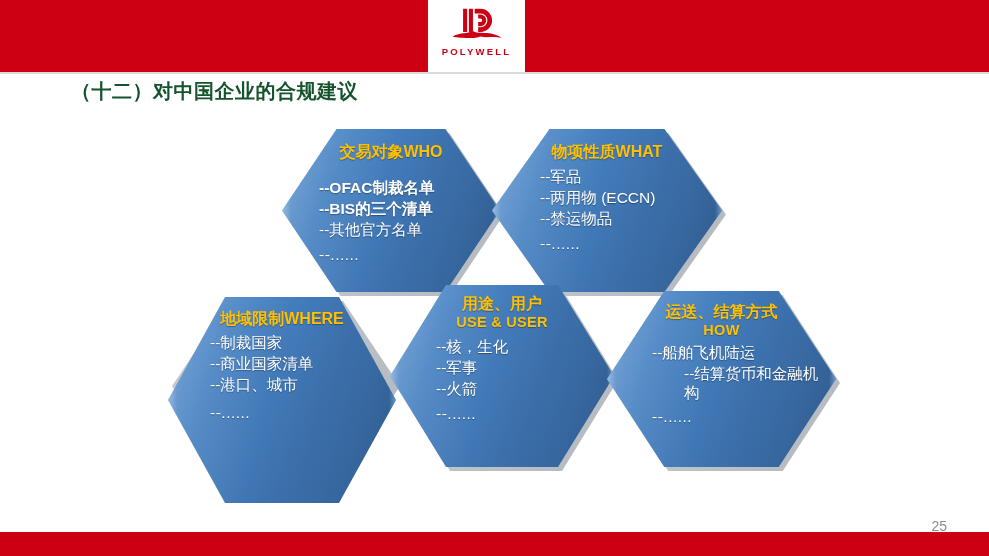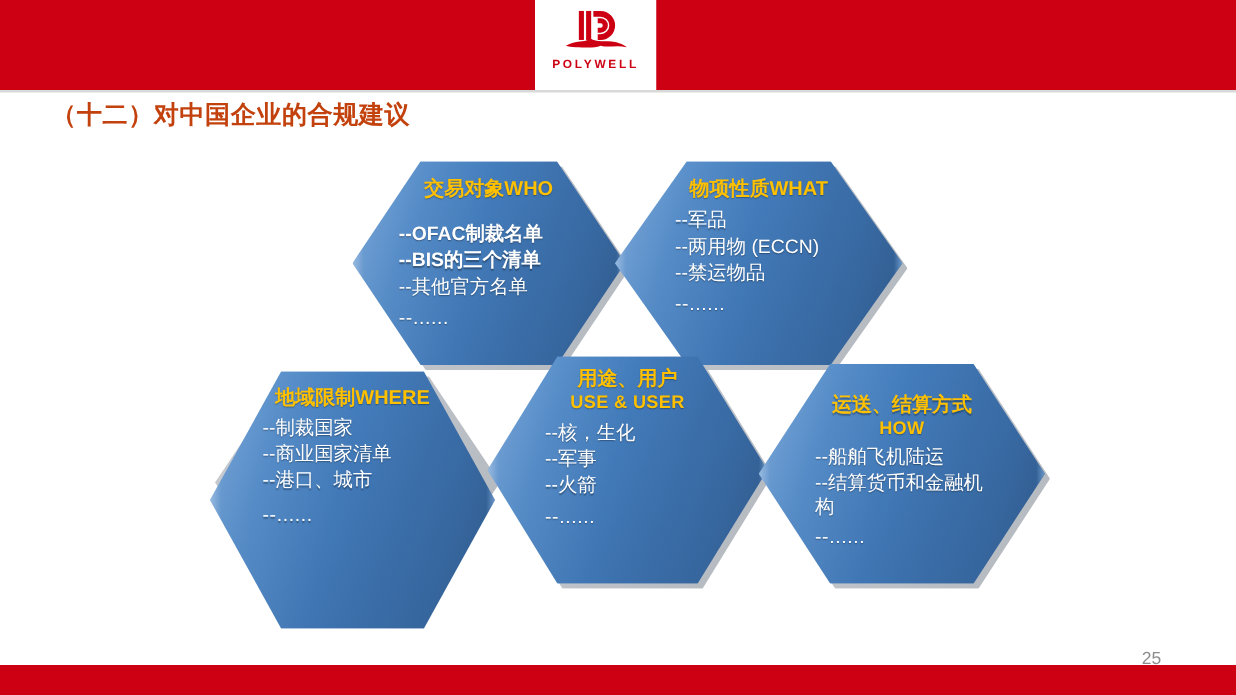--- a/index.html
+++ b/index.html
@@ -38,23 +38,23 @@
     font-family: "Liberation Sans", sans-serif;
   }
   .header-rule {
     position: absolute; left: 0; top: 72px;
     width: 989px; height: 2px;
     background: #D9D9D9;
   }
 
   
   .page-title {
-    position: absolute; left: 41px; top: 78px;
+    position: absolute; left: 71px; top: 78px;
     font-size: 20px; font-weight: bold;
-    color: #c2410c;
+    color: #14532d;
     letter-spacing: 0.5px;
     white-space: nowrap;
     font-family: "Liberation Sans", "DejaVu Sans", sans-serif;
   }
 
   
   .hex-layer { position: absolute; left: 0; top: 0; width: 989px; height: 556px; }
 
   .hex {
     position: absolute;
@@ -128,35 +128,35 @@
   #sh-who   { left: 286px; top: 133px; width: 218px; height: 163px; }
   #sh-what  { left: 496px; top: 133px; width: 230px; height: 163px; }
   #sh-where { left: 172px; top: 301px; width: 228px; height: 170px; }
   #sh-use   { left: 394px; top: 289px; width: 224px; height: 182px; }
   #sh-how   { left: 611px; top: 295px; width: 229px; height: 176px; }
 
   #hex-who   .hex-content { padding: 14px 10px 0 10px; }
   #hex-what  .hex-content { padding: 14px 10px 0 10px; }
   #hex-where .hex-content { padding: 13px 10px 0 10px; }
   #hex-use   .hex-content { padding: 10px 10px 0 10px; }
-  #hex-how   .hex-content { padding: 25px 10px 0 10px; }
+  #hex-how   .hex-content { padding: 12px 10px 0 10px; }
 
   #hex-who   .hex-items { padding-left: 27px; margin-top: 16px; }
   #hex-what  .hex-items { padding-left: 38px; margin-top: 5px; }
   #hex-where .hex-items { padding-left: 32px; margin-top: 4px; }
   #hex-use   .hex-items { padding-left: 36px; margin-top: 6px; }
   #hex-how   .hex-items { padding-left: 35px; margin-top: 4px; }
-  #hex-how   .hex-items .hex-item.wrap { max-width: 148px; line-height: 1.25; }
+  #hex-how   .hex-items .hex-item.wrap { max-width: 148px; line-height: 1.25; margin-left: 32px; }
 
   .spacer-sm { height: 7px; }
   .spacer-xs { height: 4px; }
 
   
   .page-number {
-    position: absolute; right: 60px; bottom: 22px;
+    position: absolute; right: 42px; bottom: 22px;
     font-size: 14px; color: #8C8C8C;
     font-family: "Liberation Sans", sans-serif;
   }
   .footer-bar {
     position: absolute; left: 0; bottom: 0;
     width: 989px; height: 24px;
     background: #CC0012;
   }
 </style>
 </head>

